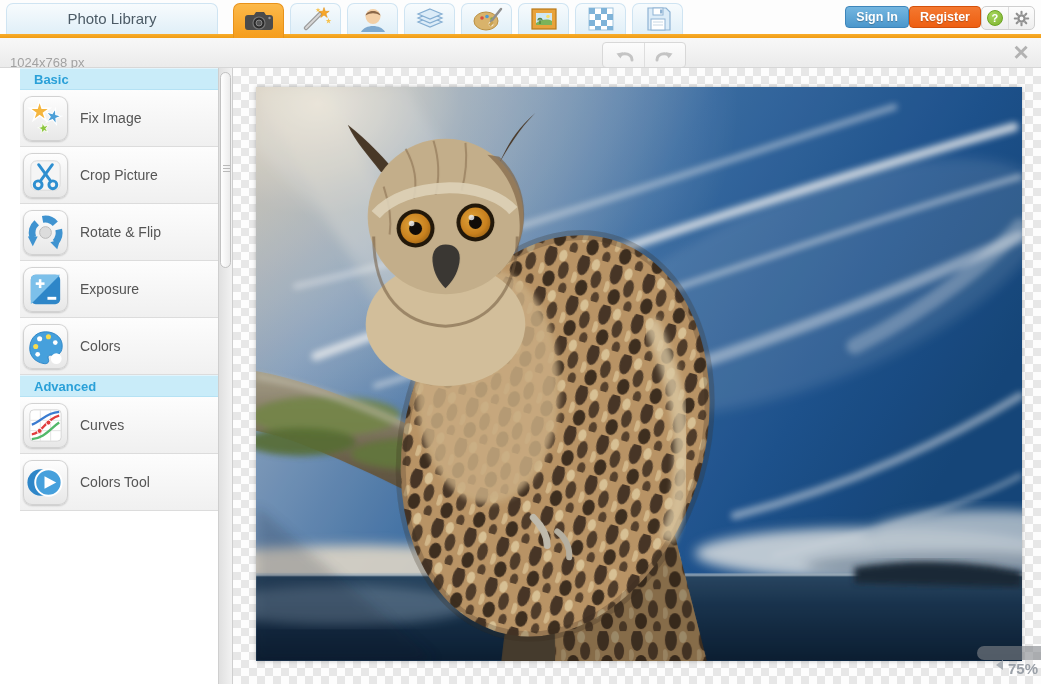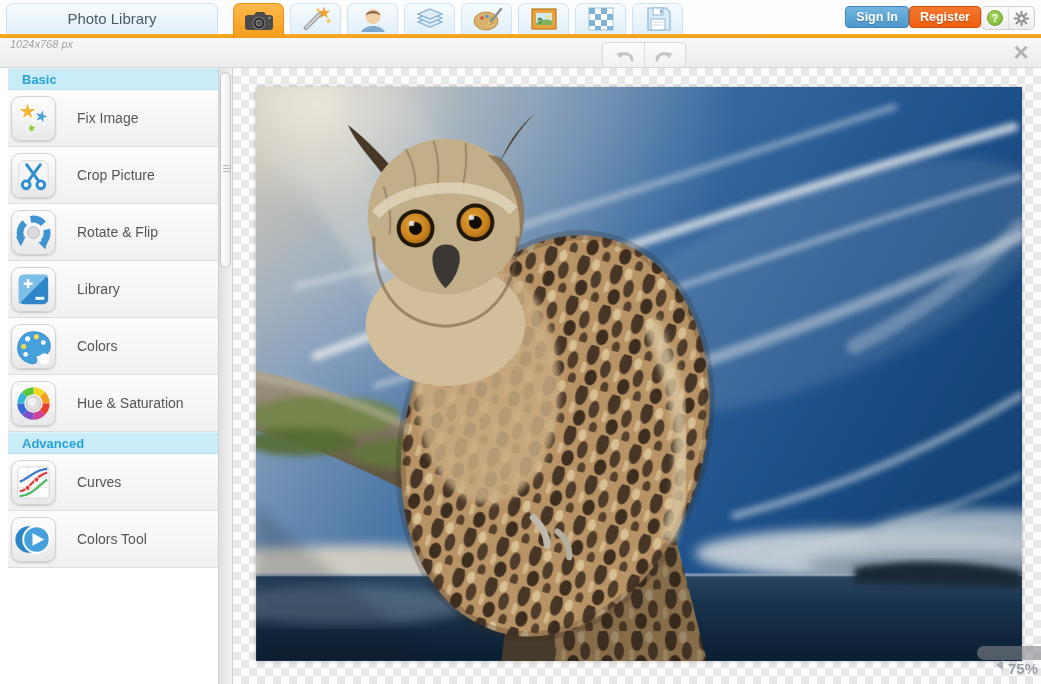--- a/index.html
+++ b/index.html
@@ -26,32 +26,32 @@
   .help-group { width:54px; height:24px; background:linear-gradient(#fdfdfd,#eeeeee); border:1px solid #cfcfcf; border-radius:5px; display:flex; align-items:center; }
   .help-cell { flex:1; display:flex; align-items:center; justify-content:center; height:100%; cursor:pointer; }
   .help-cell + .help-cell { border-left:1px solid #ddd; }
   .qcircle { width:16px; height:16px; border-radius:50%; background:radial-gradient(circle at 35% 30%, #a5d55c, #7fb32e); border:1px solid #6ba322;
     color:#fff; font-size:11px; font-weight:bold; line-height:14px; text-align:center; }
   .gear-icon svg { width:17px; height:17px; display:block; }
 
   
   .statusbar { position:absolute; left:0; top:38px; width:1041px; height:30px;
     background:linear-gradient(#f8f8f8,#ebebeb); border-bottom:1px solid #d7d7d7; }
-  .dims { position:absolute; left:10px; top:0; color:#a2a2a2; font-size:11px;font-style:italic; }
+  .dims { position:absolute; left:10px; top:17px; color:#a2a2a2; font-size:13px; }
   .history { position:absolute; left:602px; top:4px; display:flex; border:1px solid #d8d8d8; border-radius:4px; overflow:hidden; background:linear-gradient(#fcfcfc,#f1f1f1); }
   .hist-btn { width:41px; height:24px; border:none; background:transparent; display:flex; align-items:center; justify-content:center; cursor:pointer; }
   .hist-btn + .hist-btn { border-left:1px solid #dedede; }
   .hist-btn svg { width:24px; height:18px; display:block; }
   .close-x { position:absolute; right:8px; top:0px; width:24px; height:30px; color:#b2b2b2; font-size:26px; font-weight:bold; line-height:28px; text-align:center; cursor:pointer; }
 
   
-  .sidebar { position:absolute; left:0; top:68px; width:264px; height:616px; background:#fff; padding-left:8px; overflow:hidden; }
+  .sidebar { position:absolute; left:12px; top:68px; width:264px; height:616px; background:#fff; padding-left:8px; overflow:hidden; }
   .sec-header { height:22px; line-height:22px; background:#c9ecf9; border-top:1px solid #e2f5fd; border-bottom:1px solid #b5e2f4;
     color:#2aa0d8; font-size:13px; font-weight:bold; padding-left:14px; }
-  .tool-row { height:57px; display:flex; align-items:center; gap:21px; padding-left:3px;
+  .tool-row { height:57px; display:flex; align-items:center; gap:12px; padding-left:3px;
     background:linear-gradient(#fdfdfd,#f0f0f0); border-bottom:1px solid #dcdcdc; cursor:pointer; position:relative; }
   .tile { width:45px; height:45px; border-radius:9px; background:linear-gradient(#fefefe,#e7e7e7);
     box-shadow:inset 0 0 0 1px #d2d2d2, 0 1px 2px rgba(0,0,0,.18); flex:0 0 auto; }
   .tile svg { width:45px; height:45px; display:block; }
   .tool-label { color:#555; font-size:14px; }
   .badge { position:absolute; right:12px; top:21px; width:15px; height:15px; }
   .badge svg { width:15px; height:15px; display:block; }
 
   
   .vscroll { position:absolute; left:218px; top:68px; width:15px; height:616px;
@@ -275,54 +275,35 @@
     <div class="tool-row">
       <span class="tile">
         <svg viewBox="0 0 46 46">
           <rect x="8" y="8" width="30" height="30" rx="5" fill="#2e86c8"></rect>
           <path d="M13 8 L38 8 L8 38 L8 13 Q8 8 13 8 Z" fill="#7cc0ea"></path>
           <rect x="13" y="15.7" width="9" height="2.6" fill="#fff"></rect>
           <rect x="16.2" y="12.5" width="2.6" height="9" fill="#fff"></rect>
           <rect x="25" y="30.5" width="9" height="3" fill="#fff"></rect>
         </svg>
       </span>
-      <span class="tool-label">Library</span>
+      <span class="tool-label">Exposure</span>
     </div>
     <div class="tool-row">
       <span class="tile">
         <svg viewBox="0 0 46 46">
           <path d="M23 8 C 34 8 41 15 40 24 C 39.5 30 35 33 30 32 C 26 31.2 25 33 26 36 C 27 39 25 41 21.5 40.5 C 12 39 6 32 7 23 C 8 13.5 14.5 8 23 8 Z" fill="#46a0dc" stroke="#2e86c8"></path>
           <circle cx="34" cy="35.5" r="5.5" fill="#fff"></circle>
           <circle cx="17" cy="15" r="2.6" fill="#fff"></circle>
           <circle cx="26" cy="13" r="2.6" fill="#f7dc4e"></circle>
           <circle cx="33" cy="19" r="2.4" fill="#fff"></circle>
           <circle cx="13" cy="23" r="2.6" fill="#f7dc4e"></circle>
           <circle cx="15" cy="31" r="2.4" fill="#fff"></circle>
         </svg>
       </span>
       <span class="tool-label">Colors</span>
-    </div>
-    <div class="tool-row">
-      <span class="tile">
-        <svg viewBox="0 0 46 46">
-          <g fill="none" stroke-width="7">
-            <path d="M23 10 A13 13 0 0 1 32.19 13.81" stroke="#f0d820"></path>
-            <path d="M32.19 13.81 A13 13 0 0 1 36 23" stroke="#f09c20"></path>
-            <path d="M36 23 A13 13 0 0 1 32.19 32.19" stroke="#e8402e"></path>
-            <path d="M32.19 32.19 A13 13 0 0 1 23 36" stroke="#d04098"></path>
-            <path d="M23 36 A13 13 0 0 1 13.81 32.19" stroke="#7a4fc8"></path>
-            <path d="M13.81 32.19 A13 13 0 0 1 10 23" stroke="#3a6ad8"></path>
-            <path d="M10 23 A13 13 0 0 1 13.81 13.81" stroke="#38b8d8"></path>
-            <path d="M13.81 13.81 A13 13 0 0 1 23 10" stroke="#58c838"></path>
-          </g>
-          <circle cx="23" cy="23" r="7.5" fill="#dedede" stroke="#c4c4c4"></circle>
-          <circle cx="21.5" cy="21.5" r="4" fill="#f2f2f2"></circle>
-        </svg>
-      </span>
-      <span class="tool-label">Hue &amp; Saturation</span>
     </div>
     <div class="sec-header">Advanced</div>
     <div class="tool-row">
       <span class="tile">
         <svg viewBox="0 0 46 46">
           <rect x="7" y="7" width="32" height="32" rx="4" fill="#fff" stroke="#d5d5d5"></rect>
           <g stroke="#e3e3e3">
             <line x1="17.7" y1="7" x2="17.7" y2="39"></line>
             <line x1="28.3" y1="7" x2="28.3" y2="39"></line>
             <line x1="7" y1="17.7" x2="39" y2="17.7"></line>

